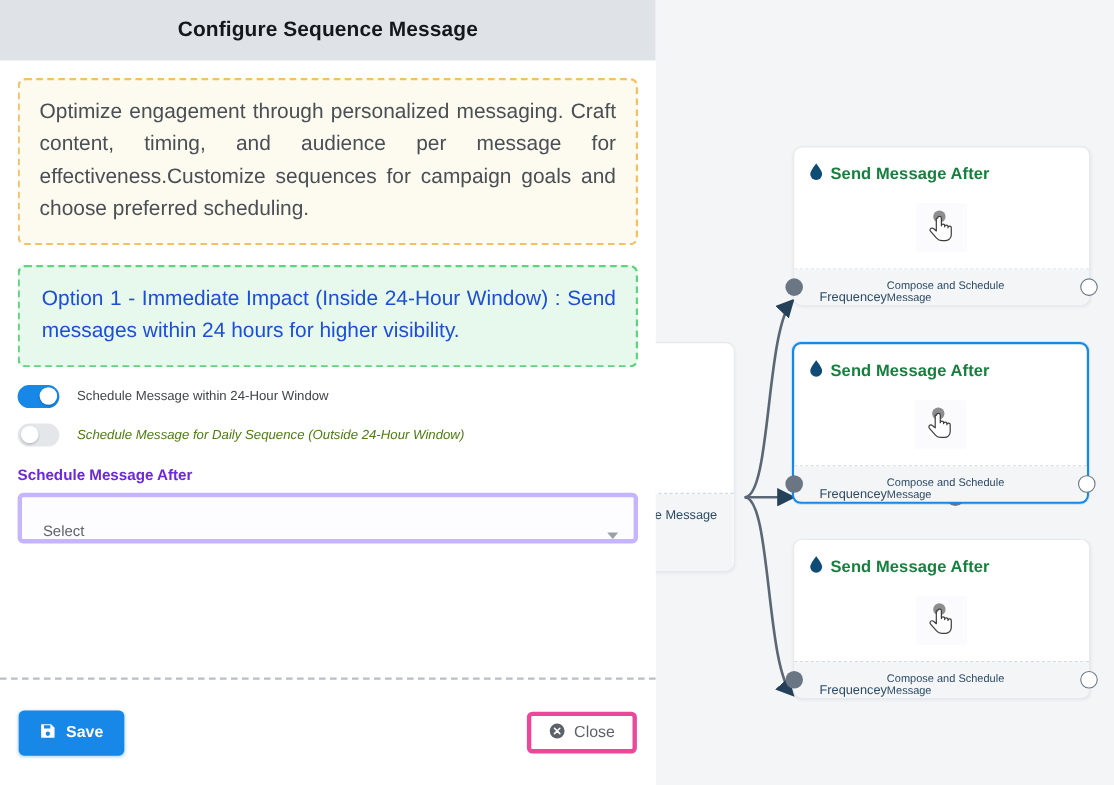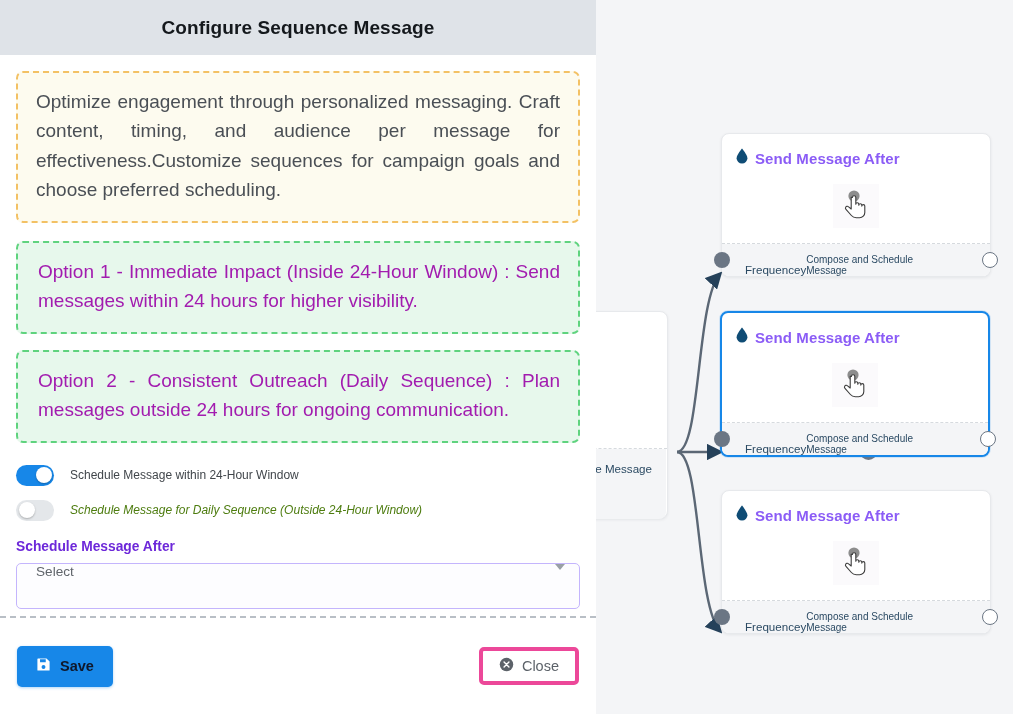--- a/index.html
+++ b/index.html
@@ -62,21 +62,21 @@
   }
   .note.amber {
     background: #fdfbef;
     border: 2px dashed #f3c164;
     margin-bottom: 18px;
   }
   .note.green {
     background: #e7f8ec;
     border: 2px dashed #5fd37e;
     margin-bottom: 16px;
-    color: #a21caf;
+    color: #1d4ed8;
     padding-left: 20px;
   }
   .note.green.last { margin-bottom: 22px; }
 
   
   .toggle-row {
     display: flex;
     align-items: center;
     margin-bottom: 14px;
   }
@@ -111,25 +111,25 @@
   
   #field-label {
     margin-top: 18px;
     font-size: 13.8px;
     font-weight: bold;
     color: #6d28d9;
     margin-bottom: 9px;
   }
   #select-box {
     height: 46px;
-    border: 1px solid #c4b5fd;
+    border: 4px solid #c4b5fd;
     border-radius: 5px;
     background: #fdfdff;
     display: flex;
-    align-items: flex-start;
+    align-items: flex-end;
     padding: 0 14px 0 19px;
     position: relative;
   }
   #select-value {
     flex: 1;
     font-size: 13.6px;
     color: #60656b;
   }
   .caret {
     width: 0; height: 0;
@@ -142,21 +142,21 @@
   #panel-footer {
     flex: none;
     height: 98px;
     border-top: 2px dashed #b9bfc6;
     display: flex;
     align-items: center;
     padding: 0 17px;
   }
   #save-btn {
     background: #1787e8;
-    color: #0f172a;
+    color: #ffffff;
     border: none;
     border-radius: 5px;
     height: 41px;
     padding: 0 19px;
     display: flex;
     align-items: center;
     gap: 9px;
     font-size: 14.5px;
     font-weight: bold;
     font-family: "Liberation Sans", sans-serif;
@@ -205,21 +205,21 @@
 
   .node-head {
     display: flex;
     align-items: center;
     gap: 7px;
     padding: 14px 0 0 14px;
   }
   .node-title {
     font-size: 15px;
     font-weight: bold;
-    color: #8b5cf6;
+    color: #15803d;
     letter-spacing: .1px;
   }
   .node-body {
     height: 76px;
     display: flex;
     align-items: center;
     justify-content: center;
     border-bottom: 1px dashed #d6dade;
   }
   .hand-box {
@@ -321,21 +321,20 @@
   <div id="panel">
 
     <div id="panel-header">
       <div id="panel-title">Configure Sequence Message</div>
     </div>
 
     <div id="panel-body">
 
       <div class="note amber">Optimize engagement through personalized messaging. Craft content, timing, and audience per message for effectiveness.Customize sequences for campaign goals and choose preferred scheduling.</div>
       <div class="note green">Option 1 - Immediate Impact (Inside 24-Hour Window) : Send messages within 24 hours for higher visibility.</div>
-      <div class="note green last">Option 2 - Consistent Outreach (Daily Sequence) : Plan messages outside 24 hours for ongoing communication.</div>
 
       <div class="toggle-row">
         <div class="switch on">
           <div class="knob"></div>
         </div>
         <div class="toggle-label">Schedule Message within 24-Hour Window</div>
       </div>
 
       <div class="toggle-row">
         <div class="switch off">

